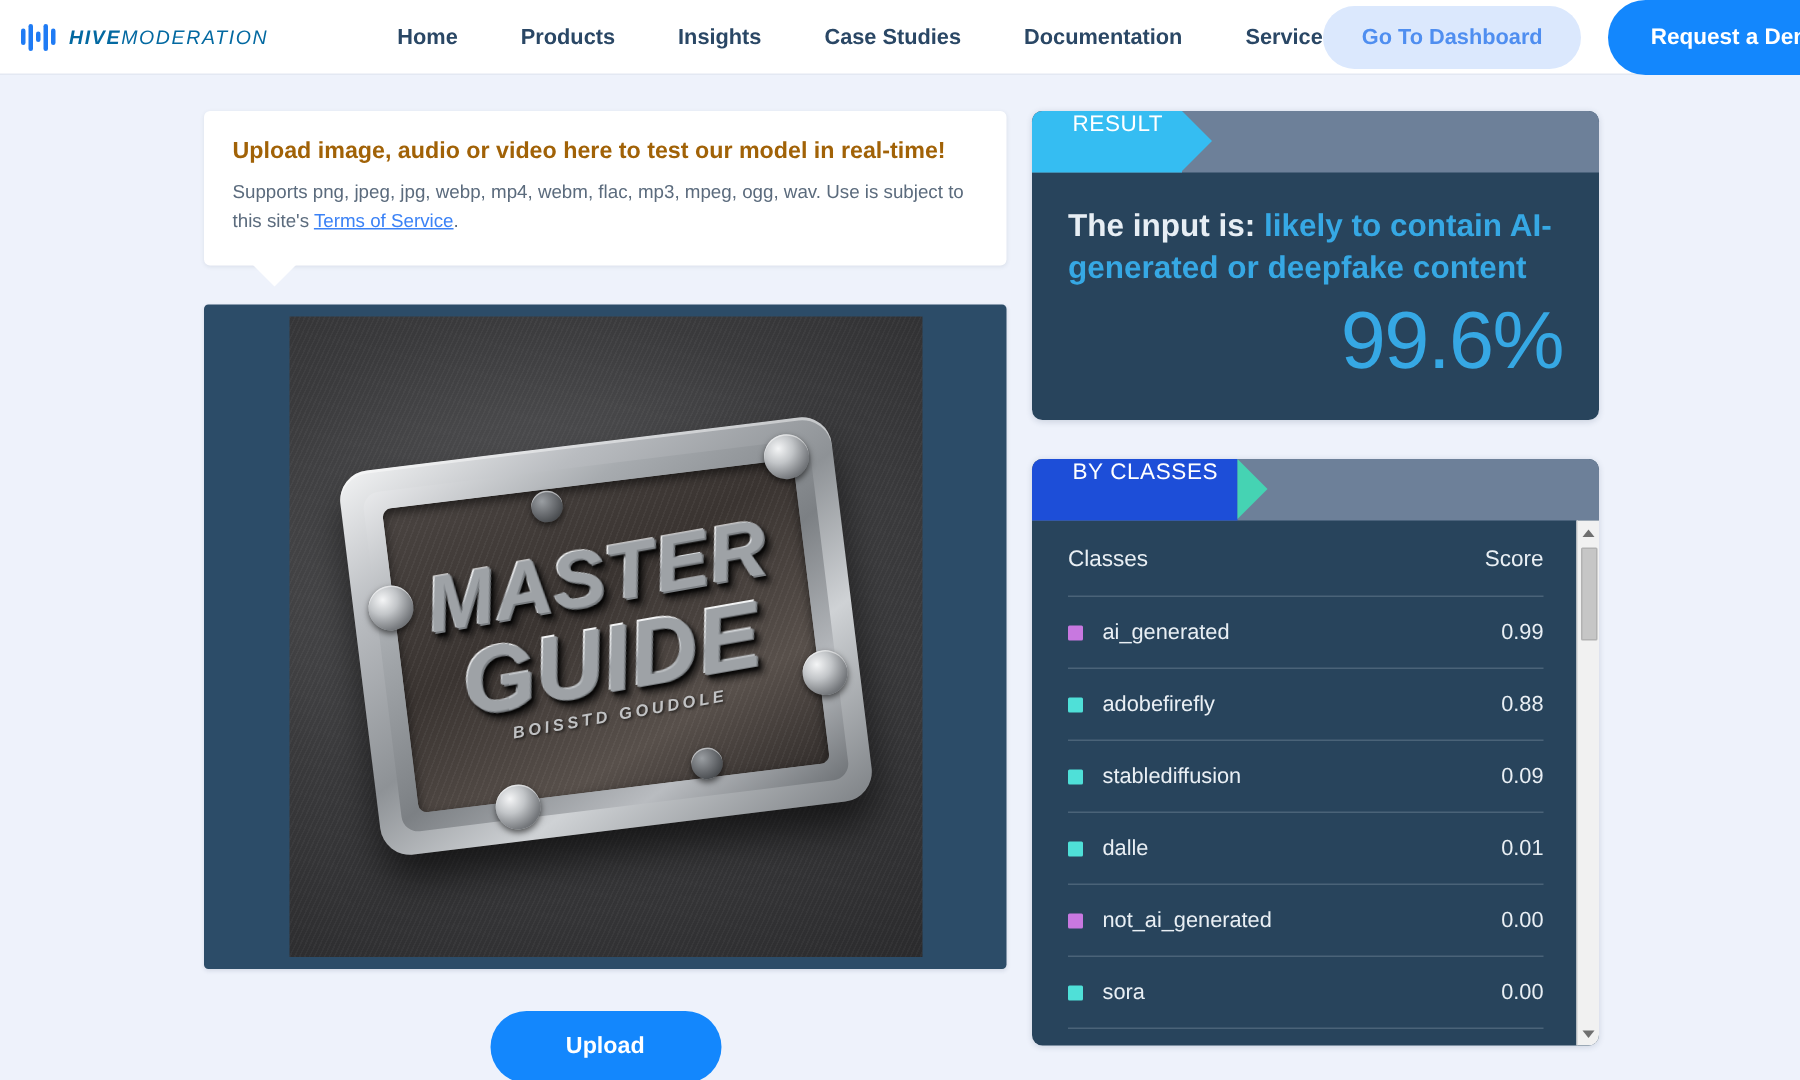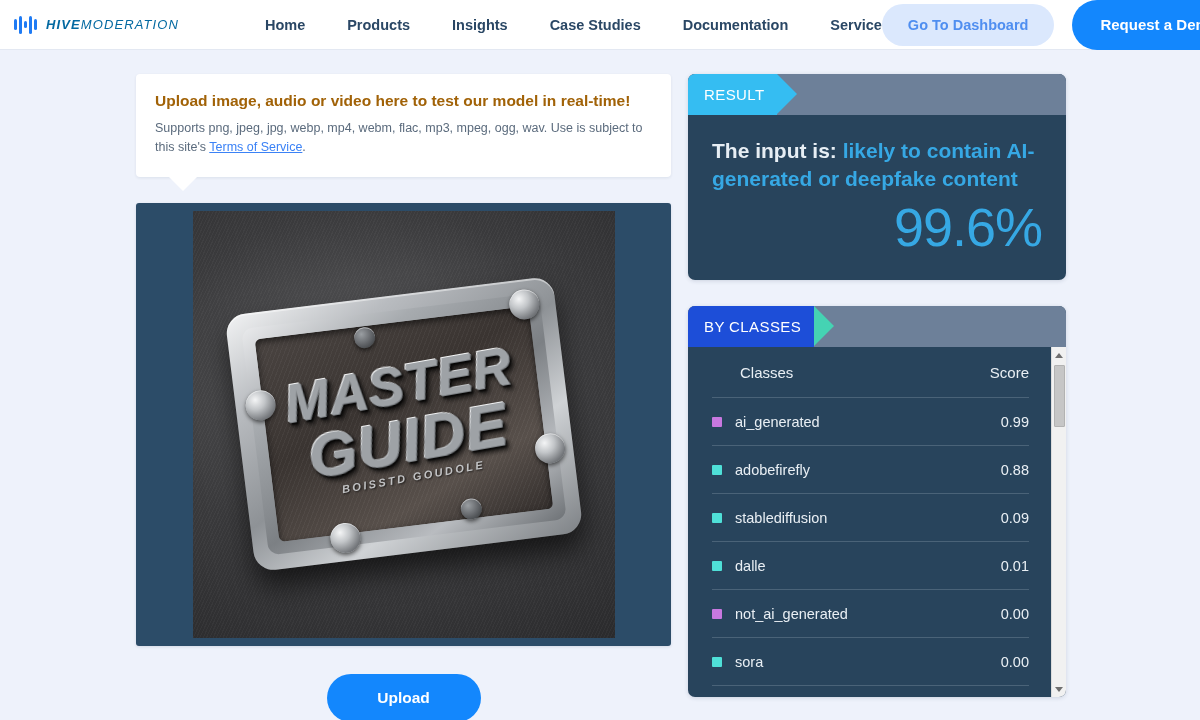--- a/index.html
+++ b/index.html
@@ -296,22 +296,22 @@
     background: #28445c;
   }
   .panel-head {
     height: 41px;
     background: #6d8099;
     display: flex;
     align-items: stretch;
   }
   .tab-flag {
     display: flex;
-    align-items: center;
-    padding: 0 13px 0 16px;
+    align-items: flex-start;
+    padding: 0 13px 0 27px;
     color: #ffffff;
     font-size: 15px;
     letter-spacing: .4px;
     position: relative;
     white-space: nowrap;
   }
   .tab-flag::after {
     content: "";
     position: absolute;
     right: -20px;
@@ -377,21 +377,21 @@
     flex: 1;
   }
   .swatch {
     width: 10px;
     height: 10px;
     flex: none;
     border-radius: 1px;
   }
   .ct-score { flex: none; }
   .ct-row.header .ct-name,
-  .ct-row.header .ct-score { font-weight: 400; margin-left: 28px; }
+  .ct-row.header .ct-score { font-weight: 400; }
 
   
   .fake-scrollbar {
     width: 15px;
     flex: none;
     background: #f1f1f1;
     border-left: 1px solid #dcdcdc;
     display: flex;
     flex-direction: column;
     align-items: center;

